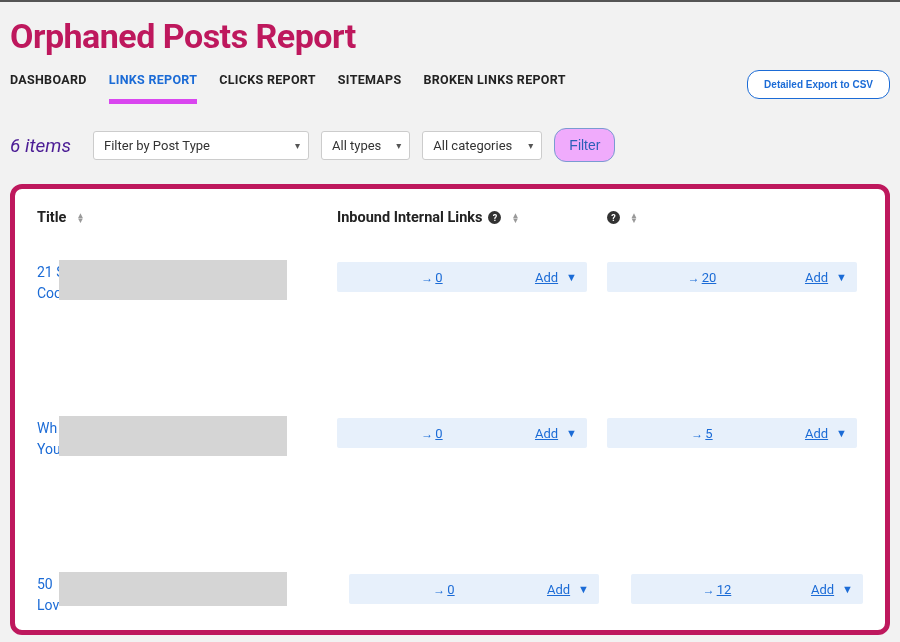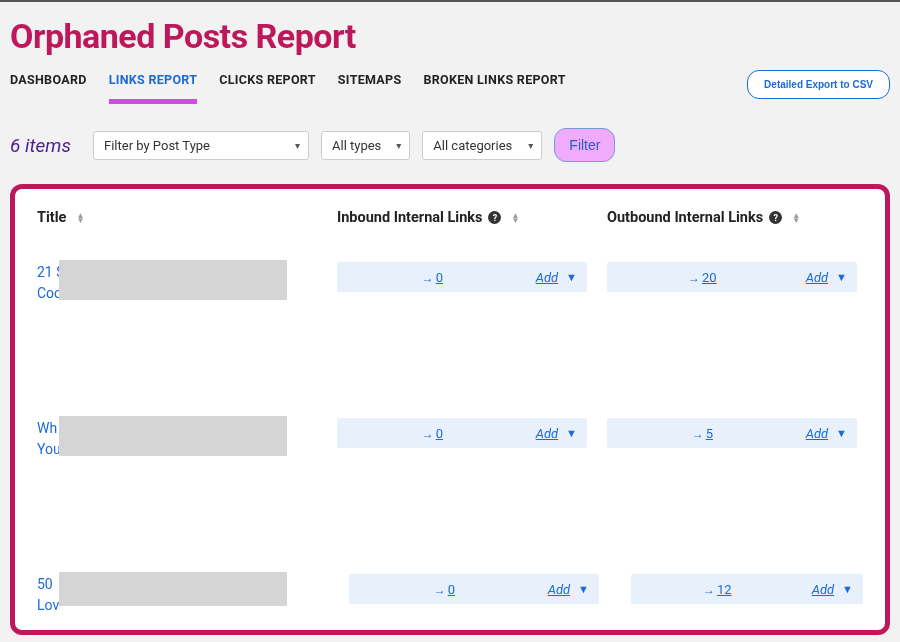--- a/index.html
+++ b/index.html
@@ -190,21 +190,20 @@
     margin-right:2px;
     font-size: 12px;
     text-decoration: none;
   }
   .pill .add {
     color:#1b6bd6;
     text-decoration: underline;
     font-size: 13px;
     padding: 0 8px;
     cursor:pointer;
-    font-style:italic;
   }
   .pill .dd {
     color:#1b6bd6;
     font-size: 11px;
     cursor:pointer;
   }
 </style>
 </head>
 <body>
 
@@ -254,21 +253,20 @@
       </div>
       <div class="th">
         <span>Inbound Internal Links</span>
         <span class="help-icon">?</span>
         <span class="sort-icon">
             <span>▲</span>
             <span>▼</span>
           </span>
       </div>
       <div class="th">
-        <span>Outbound Internal Links</span>
         <span class="help-icon">?</span>
         <span class="sort-icon">
             <span>▲</span>
             <span>▼</span>
           </span>
       </div>
     </div>
 
     <div class="rows">
 

